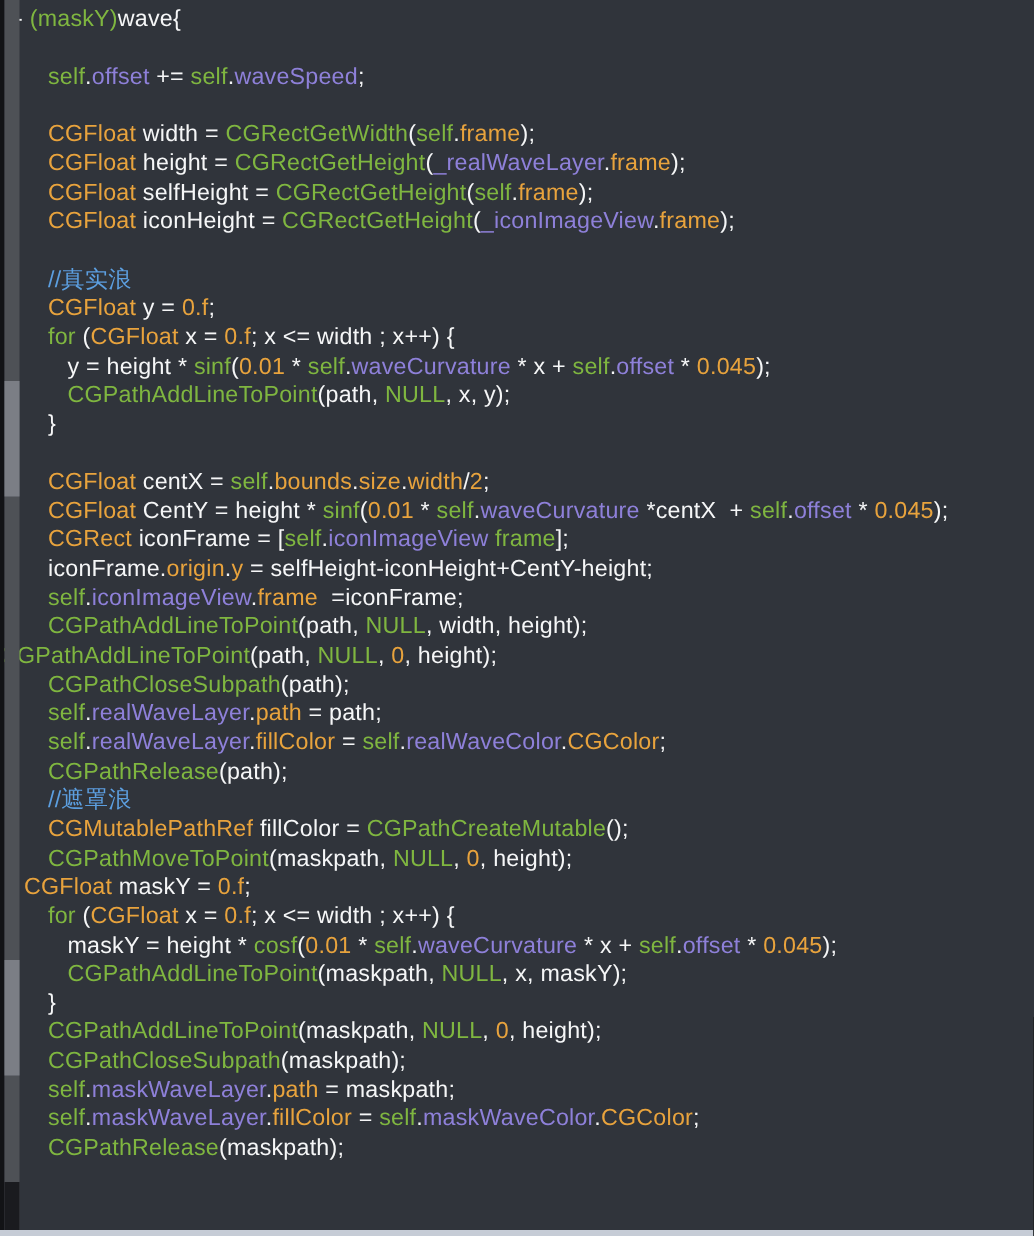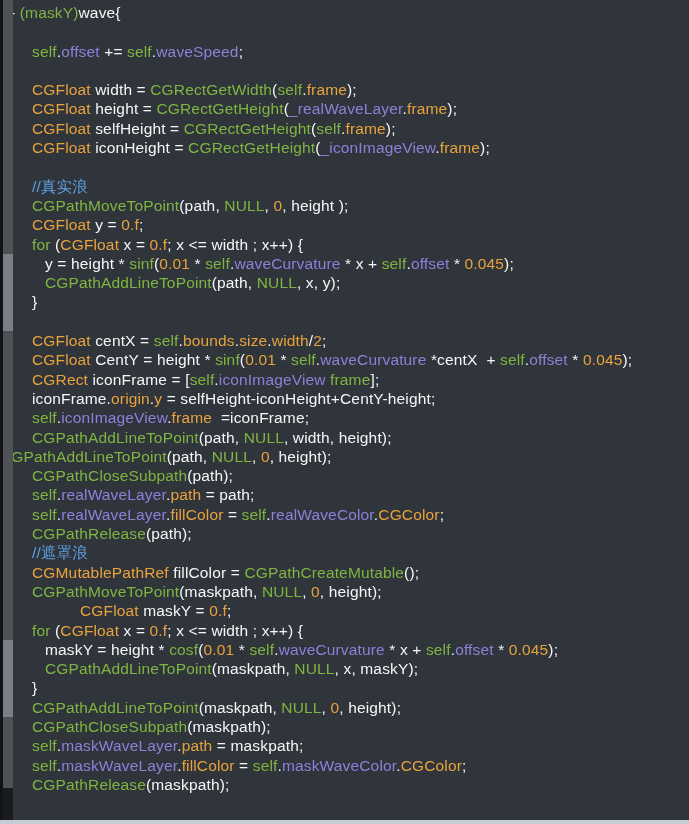--- a/index.html
+++ b/index.html
@@ -51,42 +51,41 @@
       <div class="code-line" style="padding-left: 10px;"><span style="color: rgb(245, 246, 247);">- </span><span style="color: rgb(127, 182, 64);">(maskY)</span><span style="color: rgb(245, 246, 247);">wave{</span></div>
       <div class="code-line" style="padding-left: 32px;">&nbsp;</div>
       <div class="code-line" style="padding-left: 32px;"><span style="color: rgb(127, 182, 64);">self</span><span style="color: rgb(245, 246, 247);">.</span><span style="color: rgb(142, 128, 217);">offset</span><span style="color: rgb(245, 246, 247);"> += </span><span style="color: rgb(127, 182, 64);">self</span><span style="color: rgb(245, 246, 247);">.</span><span style="color: rgb(142, 128, 217);">waveSpeed</span><span style="color: rgb(245, 246, 247);">;</span></div>
       <div class="code-line" style="padding-left: 32px;">&nbsp;</div>
       <div class="code-line" style="padding-left: 32px;"><span style="color: rgb(232, 163, 61);">CGFloat</span><span style="color: rgb(245, 246, 247);"> width = </span><span style="color: rgb(127, 182, 64);">CGRectGetWidth</span><span style="color: rgb(245, 246, 247);">(</span><span style="color: rgb(127, 182, 64);">self</span><span style="color: rgb(245, 246, 247);">.</span><span style="color: rgb(232, 163, 61);">frame</span><span style="color: rgb(245, 246, 247);">);</span></div>
       <div class="code-line" style="padding-left: 32px;"><span style="color: rgb(232, 163, 61);">CGFloat</span><span style="color: rgb(245, 246, 247);"> height = </span><span style="color: rgb(127, 182, 64);">CGRectGetHeight</span><span style="color: rgb(245, 246, 247);">(</span><span style="color: rgb(142, 128, 217);">_realWaveLayer</span><span style="color: rgb(245, 246, 247);">.</span><span style="color: rgb(232, 163, 61);">frame</span><span style="color: rgb(245, 246, 247);">);</span></div>
       <div class="code-line" style="padding-left: 32px;"><span style="color: rgb(232, 163, 61);">CGFloat</span><span style="color: rgb(245, 246, 247);"> selfHeight = </span><span style="color: rgb(127, 182, 64);">CGRectGetHeight</span><span style="color: rgb(245, 246, 247);">(</span><span style="color: rgb(127, 182, 64);">self</span><span style="color: rgb(245, 246, 247);">.</span><span style="color: rgb(232, 163, 61);">frame</span><span style="color: rgb(245, 246, 247);">);</span></div>
       <div class="code-line" style="padding-left: 32px;"><span style="color: rgb(232, 163, 61);">CGFloat</span><span style="color: rgb(245, 246, 247);"> iconHeight = </span><span style="color: rgb(127, 182, 64);">CGRectGetHeight</span><span style="color: rgb(245, 246, 247);">(</span><span style="color: rgb(142, 128, 217);">_iconImageView</span><span style="color: rgb(245, 246, 247);">.</span><span style="color: rgb(232, 163, 61);">frame</span><span style="color: rgb(245, 246, 247);">);</span></div>
       <div class="code-line" style="padding-left: 32px;">&nbsp;</div>
       <div class="code-line" style="padding-left: 32px;"><span style="color: rgb(92, 159, 224);">//真实浪</span></div>
-      <div class="code-line" style="padding-left: 32px;"><span style="color: rgb(127, 182, 64);">CGPathMoveToPoint</span><span style="color: rgb(245, 246, 247);">(path, </span><span style="color: rgb(127, 182, 64);">NULL</span><span style="color: rgb(245, 246, 247);">, </span><span style="color: rgb(232, 163, 61);">0</span><span style="color: rgb(245, 246, 247);">, height );</span></div>
       <div class="code-line" style="padding-left: 32px;"><span style="color: rgb(232, 163, 61);">CGFloat</span><span style="color: rgb(245, 246, 247);"> y = </span><span style="color: rgb(232, 163, 61);">0.f</span><span style="color: rgb(245, 246, 247);">;</span></div>
       <div class="code-line" style="padding-left: 32px;"><span style="color: rgb(127, 182, 64);">for</span><span style="color: rgb(245, 246, 247);"> (</span><span style="color: rgb(232, 163, 61);">CGFloat</span><span style="color: rgb(245, 246, 247);"> x = </span><span style="color: rgb(232, 163, 61);">0.f</span><span style="color: rgb(245, 246, 247);">; x &lt;= width ; x++) {</span></div>
       <div class="code-line" style="padding-left: 45px;"><span style="color: rgb(245, 246, 247);">y = height * </span><span style="color: rgb(127, 182, 64);">sinf</span><span style="color: rgb(245, 246, 247);">(</span><span style="color: rgb(232, 163, 61);">0.01</span><span style="color: rgb(245, 246, 247);"> * </span><span style="color: rgb(127, 182, 64);">self</span><span style="color: rgb(245, 246, 247);">.</span><span style="color: rgb(142, 128, 217);">waveCurvature</span><span style="color: rgb(245, 246, 247);"> * x + </span><span style="color: rgb(127, 182, 64);">self</span><span style="color: rgb(245, 246, 247);">.</span><span style="color: rgb(142, 128, 217);">offset</span><span style="color: rgb(245, 246, 247);"> * </span><span style="color: rgb(232, 163, 61);">0.045</span><span style="color: rgb(245, 246, 247);">);</span></div>
       <div class="code-line" style="padding-left: 45px;"><span style="color: rgb(127, 182, 64);">CGPathAddLineToPoint</span><span style="color: rgb(245, 246, 247);">(path, </span><span style="color: rgb(127, 182, 64);">NULL</span><span style="color: rgb(245, 246, 247);">, x, y);</span></div>
       <div class="code-line" style="padding-left: 32px;"><span style="color: rgb(245, 246, 247);">}</span></div>
       <div class="code-line" style="padding-left: 32px;">&nbsp;</div>
       <div class="code-line" style="padding-left: 32px;"><span style="color: rgb(232, 163, 61);">CGFloat</span><span style="color: rgb(245, 246, 247);"> centX = </span><span style="color: rgb(127, 182, 64);">self</span><span style="color: rgb(245, 246, 247);">.</span><span style="color: rgb(232, 163, 61);">bounds</span><span style="color: rgb(245, 246, 247);">.</span><span style="color: rgb(232, 163, 61);">size</span><span style="color: rgb(245, 246, 247);">.</span><span style="color: rgb(232, 163, 61);">width</span><span style="color: rgb(245, 246, 247);">/</span><span style="color: rgb(232, 163, 61);">2</span><span style="color: rgb(245, 246, 247);">;</span></div>
       <div class="code-line" style="padding-left: 32px;"><span style="color: rgb(232, 163, 61);">CGFloat</span><span style="color: rgb(245, 246, 247);"> CentY = height * </span><span style="color: rgb(127, 182, 64);">sinf</span><span style="color: rgb(245, 246, 247);">(</span><span style="color: rgb(232, 163, 61);">0.01</span><span style="color: rgb(245, 246, 247);"> * </span><span style="color: rgb(127, 182, 64);">self</span><span style="color: rgb(245, 246, 247);">.</span><span style="color: rgb(142, 128, 217);">waveCurvature</span><span style="color: rgb(245, 246, 247);"> *centX  + </span><span style="color: rgb(127, 182, 64);">self</span><span style="color: rgb(245, 246, 247);">.</span><span style="color: rgb(142, 128, 217);">offset</span><span style="color: rgb(245, 246, 247);"> * </span><span style="color: rgb(232, 163, 61);">0.045</span><span style="color: rgb(245, 246, 247);">);</span></div>
       <div class="code-line" style="padding-left: 32px;"><span style="color: rgb(232, 163, 61);">CGRect</span><span style="color: rgb(245, 246, 247);"> iconFrame = [</span><span style="color: rgb(127, 182, 64);">self</span><span style="color: rgb(245, 246, 247);">.</span><span style="color: rgb(142, 128, 217);">iconImageView</span><span style="color: rgb(245, 246, 247);"> </span><span style="color: rgb(127, 182, 64);">frame</span><span style="color: rgb(245, 246, 247);">];</span></div>
       <div class="code-line" style="padding-left: 32px;"><span style="color: rgb(245, 246, 247);">iconFrame</span><span style="color: rgb(245, 246, 247);">.</span><span style="color: rgb(232, 163, 61);">origin</span><span style="color: rgb(245, 246, 247);">.</span><span style="color: rgb(232, 163, 61);">y</span><span style="color: rgb(245, 246, 247);"> = selfHeight-iconHeight+CentY-height;</span></div>
       <div class="code-line" style="padding-left: 32px;"><span style="color: rgb(127, 182, 64);">self</span><span style="color: rgb(245, 246, 247);">.</span><span style="color: rgb(142, 128, 217);">iconImageView</span><span style="color: rgb(245, 246, 247);">.</span><span style="color: rgb(232, 163, 61);">frame</span><span style="color: rgb(245, 246, 247);">  =iconFrame;</span></div>
       <div class="code-line" style="padding-left: 32px;"><span style="color: rgb(127, 182, 64);">CGPathAddLineToPoint</span><span style="color: rgb(245, 246, 247);">(path, </span><span style="color: rgb(127, 182, 64);">NULL</span><span style="color: rgb(245, 246, 247);">, width, height);</span></div>
       <div class="code-line" style=""><span style="color: rgb(127, 182, 64);">CGPathAddLineToPoint</span><span style="color: rgb(245, 246, 247);">(path, </span><span style="color: rgb(127, 182, 64);">NULL</span><span style="color: rgb(245, 246, 247);">, </span><span style="color: rgb(232, 163, 61);">0</span><span style="color: rgb(245, 246, 247);">, height);</span></div>
       <div class="code-line" style="padding-left: 32px;"><span style="color: rgb(127, 182, 64);">CGPathCloseSubpath</span><span style="color: rgb(245, 246, 247);">(path);</span></div>
       <div class="code-line" style="padding-left: 32px;"><span style="color: rgb(127, 182, 64);">self</span><span style="color: rgb(245, 246, 247);">.</span><span style="color: rgb(142, 128, 217);">realWaveLayer</span><span style="color: rgb(245, 246, 247);">.</span><span style="color: rgb(232, 163, 61);">path</span><span style="color: rgb(245, 246, 247);"> = path;</span></div>
       <div class="code-line" style="padding-left: 32px;"><span style="color: rgb(127, 182, 64);">self</span><span style="color: rgb(245, 246, 247);">.</span><span style="color: rgb(142, 128, 217);">realWaveLayer</span><span style="color: rgb(245, 246, 247);">.</span><span style="color: rgb(232, 163, 61);">fillColor</span><span style="color: rgb(245, 246, 247);"> = </span><span style="color: rgb(127, 182, 64);">self</span><span style="color: rgb(245, 246, 247);">.</span><span style="color: rgb(142, 128, 217);">realWaveColor</span><span style="color: rgb(245, 246, 247);">.</span><span style="color: rgb(232, 163, 61);">CGColor</span><span style="color: rgb(245, 246, 247);">;</span></div>
       <div class="code-line" style="padding-left: 32px;"><span style="color: rgb(127, 182, 64);">CGPathRelease</span><span style="color: rgb(245, 246, 247);">(path);</span></div>
       <div class="code-line" style="padding-left: 32px;"><span style="color: rgb(92, 159, 224); margin-top: 40px;">//遮罩浪</span></div>
       <div class="code-line" style="padding-left: 32px;"><span style="color: rgb(232, 163, 61);">CGMutablePathRef</span><span style="color: rgb(245, 246, 247);"> fillColor = </span><span style="color: rgb(127, 182, 64);">CGPathCreateMutable</span><span style="color: rgb(245, 246, 247);">();</span></div>
       <div class="code-line" style="padding-left: 32px;"><span style="color: rgb(127, 182, 64);">CGPathMoveToPoint</span><span style="color: rgb(245, 246, 247);">(maskpath, </span><span style="color: rgb(127, 182, 64);">NULL</span><span style="color: rgb(245, 246, 247);">, </span><span style="color: rgb(232, 163, 61);">0</span><span style="color: rgb(245, 246, 247);">, height);</span></div>
-      <div class="code-line" style="padding-left: 32px; margin-left: 48px;"><span style="color: rgb(232, 163, 61);">CGFloat</span><span style="color: rgb(245, 246, 247);"> maskY = </span><span style="color: rgb(232, 163, 61);">0.f</span><span style="color: rgb(245, 246, 247);">;</span></div>
+      <div class="code-line" style="padding-left: 16px;"><span style="color: rgb(232, 163, 61);">CGFloat</span><span style="color: rgb(245, 246, 247);"> maskY = </span><span style="color: rgb(232, 163, 61);">0.f</span><span style="color: rgb(245, 246, 247);">;</span></div>
       <div class="code-line" style="padding-left: 32px;"><span style="color: rgb(127, 182, 64);">for</span><span style="color: rgb(245, 246, 247);"> (</span><span style="color: rgb(232, 163, 61);">CGFloat</span><span style="color: rgb(245, 246, 247);"> x = </span><span style="color: rgb(232, 163, 61);">0.f</span><span style="color: rgb(245, 246, 247);">; x &lt;= width ; x++) {</span></div>
       <div class="code-line" style="padding-left: 45px;"><span style="color: rgb(245, 246, 247);">maskY = height * </span><span style="color: rgb(127, 182, 64);">cosf</span><span style="color: rgb(245, 246, 247);">(</span><span style="color: rgb(232, 163, 61);">0.01</span><span style="color: rgb(245, 246, 247);"> * </span><span style="color: rgb(127, 182, 64);">self</span><span style="color: rgb(245, 246, 247);">.</span><span style="color: rgb(142, 128, 217);">waveCurvature</span><span style="color: rgb(245, 246, 247);"> * x + </span><span style="color: rgb(127, 182, 64);">self</span><span style="color: rgb(245, 246, 247);">.</span><span style="color: rgb(142, 128, 217);">offset</span><span style="color: rgb(245, 246, 247);"> * </span><span style="color: rgb(232, 163, 61);">0.045</span><span style="color: rgb(245, 246, 247);">);</span></div>
       <div class="code-line" style="padding-left: 45px;"><span style="color: rgb(127, 182, 64);">CGPathAddLineToPoint</span><span style="color: rgb(245, 246, 247);">(maskpath, </span><span style="color: rgb(127, 182, 64);">NULL</span><span style="color: rgb(245, 246, 247);">, x, maskY);</span></div>
       <div class="code-line" style="padding-left: 32px;"><span style="color: rgb(245, 246, 247);">}</span></div>
       <div class="code-line" style="padding-left: 32px;"><span style="color: rgb(127, 182, 64);">CGPathAddLineToPoint</span><span style="color: rgb(245, 246, 247);">(maskpath, </span><span style="color: rgb(127, 182, 64);">NULL</span><span style="color: rgb(245, 246, 247);">, </span><span style="color: rgb(232, 163, 61);">0</span><span style="color: rgb(245, 246, 247);">, height);</span></div>
       <div class="code-line" style="padding-left: 32px;"><span style="color: rgb(127, 182, 64);">CGPathCloseSubpath</span><span style="color: rgb(245, 246, 247);">(maskpath);</span></div>
       <div class="code-line" style="padding-left: 32px;"><span style="color: rgb(127, 182, 64);">self</span><span style="color: rgb(245, 246, 247);">.</span><span style="color: rgb(142, 128, 217);">maskWaveLayer</span><span style="color: rgb(245, 246, 247);">.</span><span style="color: rgb(232, 163, 61);">path</span><span style="color: rgb(245, 246, 247);"> = maskpath;</span></div>
       <div class="code-line" style="padding-left: 32px;"><span style="color: rgb(127, 182, 64);">self</span><span style="color: rgb(245, 246, 247);">.</span><span style="color: rgb(142, 128, 217);">maskWaveLayer</span><span style="color: rgb(245, 246, 247);">.</span><span style="color: rgb(232, 163, 61);">fillColor</span><span style="color: rgb(245, 246, 247);"> = </span><span style="color: rgb(127, 182, 64);">self</span><span style="color: rgb(245, 246, 247);">.</span><span style="color: rgb(142, 128, 217);">maskWaveColor</span><span style="color: rgb(245, 246, 247);">.</span><span style="color: rgb(232, 163, 61);">CGColor</span><span style="color: rgb(245, 246, 247);">;</span></div>
       <div class="code-line" style="padding-left: 32px;"><span style="color: rgb(127, 182, 64);">CGPathRelease</span><span style="color: rgb(245, 246, 247);">(maskpath);</span></div>
     </div>

